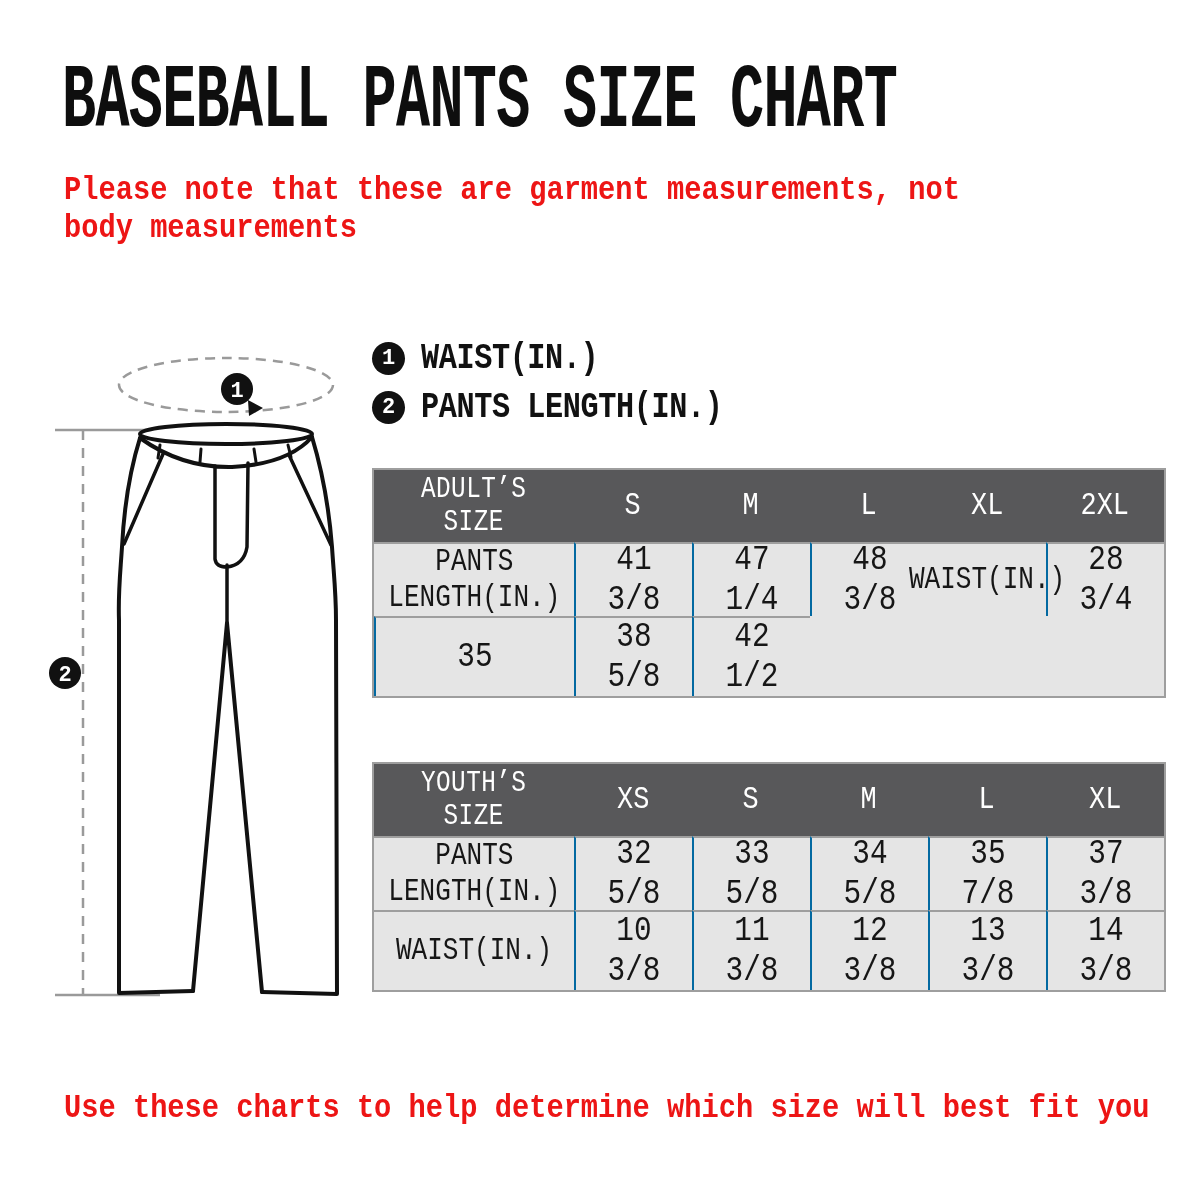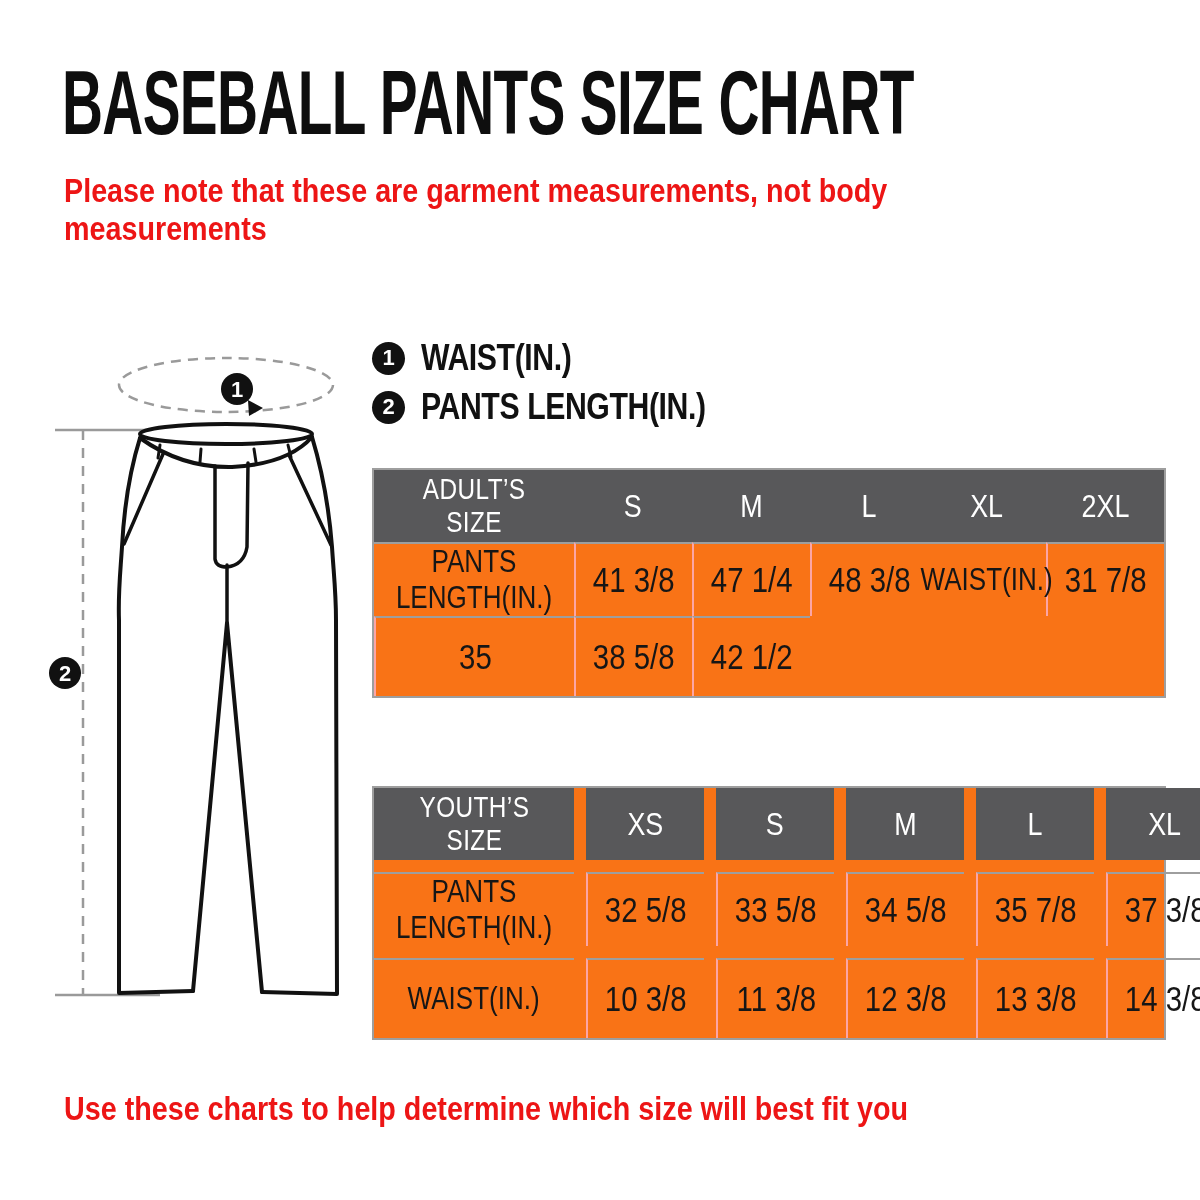--- a/index.html
+++ b/index.html
@@ -1,18 +1,18 @@
 <!DOCTYPE html>
 <html><head>
 <meta charset="utf-8">
 <style>
   html,body{margin:0;padding:0;background:#fff;}
   .canvas{
     position:relative;width:1200px;height:1142px;background:#ffffff;overflow:hidden;
-    font-family:Liberation Sans, sans-serif;color:#111;
+    font-family:Liberation Mono, monospace;color:#111;
   }
   .page-title{
     position:absolute;left:62px;top:50px;margin:0;
     font-size:86px;font-weight:700;letter-spacing:-1px;white-space:nowrap;color:#0e0e0e;
     transform:scale(0.66,1.06);transform-origin:0 0;
   }
   .note{
     position:absolute;left:64px;margin:0;color:#ed1515;font-weight:700;
     font-size:33px;line-height:38px;transform:scaleX(0.87);transform-origin:0 0;
   }
@@ -26,31 +26,31 @@
     font-size:22px;font-weight:700;flex:0 0 33px;
   }
   .legend-label{
     font-size:36px;font-weight:700;letter-spacing:-0.5px;white-space:nowrap;
     transform:scaleX(0.84);transform-origin:0 50%;
   }
   .pants-svg{position:absolute;left:40px;top:345px;}
   .size-table{
     position:absolute;left:372px;width:790px;
     display:grid;grid-template-columns:200px repeat(5,118px);grid-template-rows:72px 74px 80px;
-    border:2px solid #9e9e9e;background:#f97316;
+    border:2px solid #9e9e9e;background:#e5e5e5;
   }
   .adult-table{top:468px;}
-  .youth-table{top:786px;gap:12px;}
+  .youth-table{top:762px;}
   .cell{display:flex;align-items:center;justify-content:center;text-align:center;}
   .cell > span{display:inline-block;transform:scaleX(0.84);white-space:pre-line;line-height:1.15;}
   .hcell{background:#58585a;color:#fff;}
   .hcell.corner > span{font-size:29px;letter-spacing:0.5px;}
   .hcell > span{font-size:32px;}
   .bcell{border-top:2px solid #9e9e9e;color:#161616;}
-  .bcell.bl{border-left:2px solid #fca5a5;}
+  .bcell.bl{border-left:2px solid #0369a1;}
   .bcell.rowlabel > span{font-size:31px;}
   .bcell.val > span{font-size:35px;}
 </style>
 </head>
 <body>
 
 <div class="canvas">
 
   <h1 class="page-title">BASEBALL PANTS SIZE CHART</h1>
 
@@ -129,21 +129,21 @@
         <span>47 1/4</span>
       </div>
     <div class="cell bcell val bl">
         <span>48 3/8</span>
       </div>
 
     <div class="cell bcell rowlabel">
         <span>WAIST(IN.)</span>
       </div>
     <div class="cell bcell val bl">
-        <span>31 7/8</span>
+        <span>28 3/4</span>
       </div>
     <div class="cell bcell val bl">
         <span>35</span>
       </div>
     <div class="cell bcell val bl">
         <span>38 5/8</span>
       </div>
     <div class="cell bcell val bl">
         <span>42 1/2</span>
       </div>

